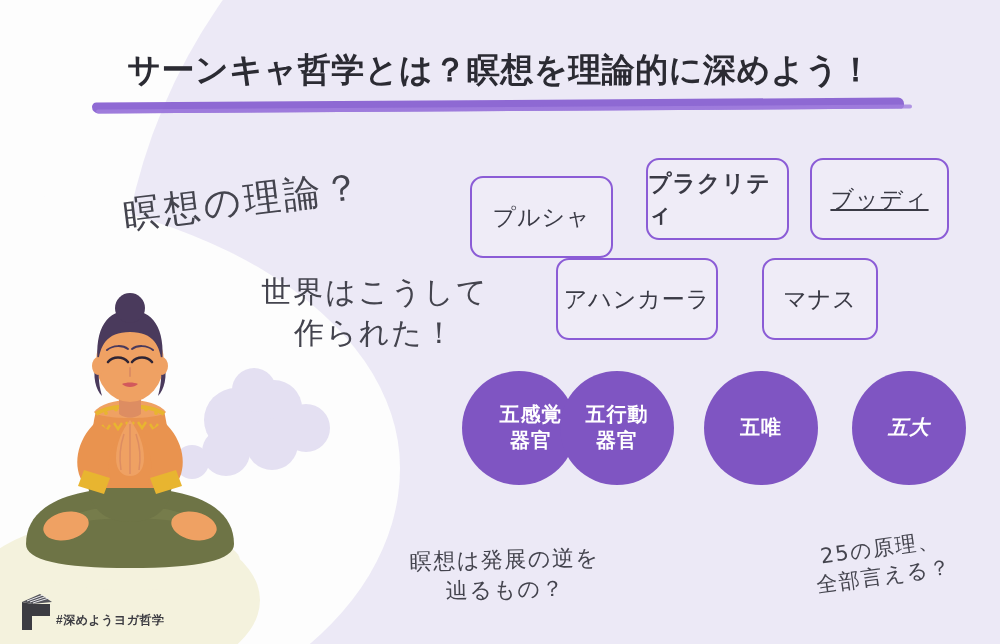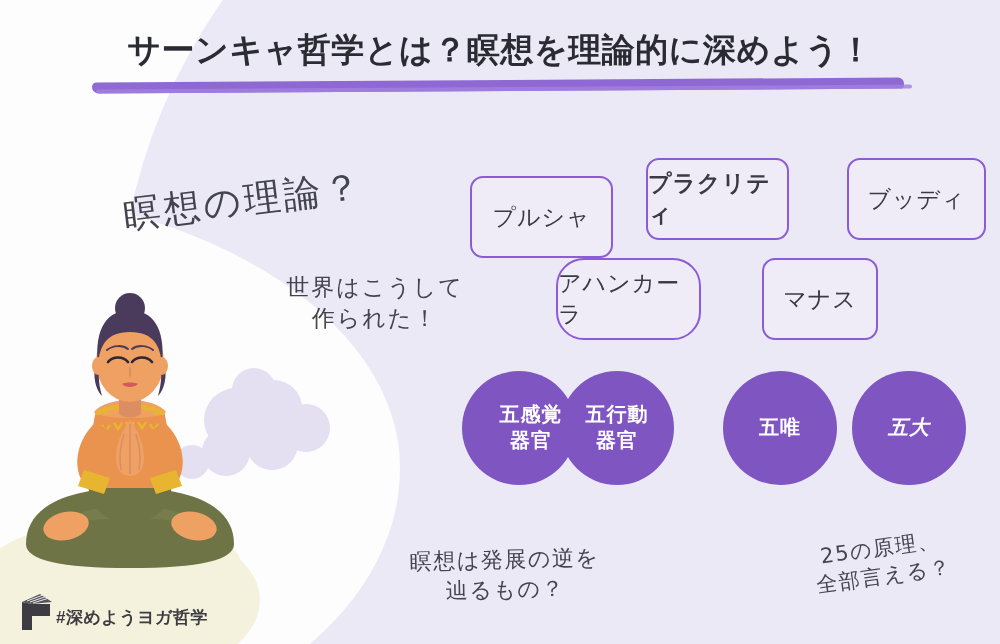--- a/index.html
+++ b/index.html
@@ -56,21 +56,21 @@
     width: 300px;
     height: 160px;
     background: #f4f2dd;
     border-radius: 50% 48% 45% 55% / 55% 50% 50% 45%;
   }
 
   
   .title-wrap {
     position: absolute;
     left: 0;
-    top: 28px;
+    top: 48px;
     width: 1000px;
     text-align: center;
   }
   .title-underline {
     position: absolute;
     left: 92px;
     top: 52px;
     width: 812px;
     height: 11px;
     background: #8a63d2;
@@ -111,21 +111,21 @@
   #caption-theory {
     left: 123px;
     top: 176px;
     font-size: 37px;
     letter-spacing: 3px;
     transform: rotate(-7deg);
   }
   #caption-created {
     left: 250px;
     top: 272px;
-    font-size: 23px;
+    font-size: 30px;
     letter-spacing: 2px;
     text-align: center;
     width: 250px;
   }
   #caption-reverse {
     left: 380px;
     top: 545px;
     font-size: 22px;
     letter-spacing: 1.5px;
     text-align: center;
@@ -182,21 +182,21 @@
   .hashtag-row {
     position: absolute;
     left: 18px;
     top: 592px;
     display: flex;
     align-items: flex-end;
     gap: 2px;
   }
   .book-icon { width: 36px; height: 40px; display: block; }
   .hashtag-text {
-    font-size: 17px;
+    font-size: 12px;
     font-weight: bold;
     color: #3c3c42;
     letter-spacing: .5px;
     padding-bottom: 3px;
   }
 
   
   .thought { position: absolute; left: 150px; top: 352px; }
 
   
@@ -226,37 +226,37 @@
   <div class="hand" id="caption-25">25の原理、
 全部言える？</div>
 
   <div id="term-boxes">
       <div class="term-box" style="left: 470px; top: 176px; width: 143px;">
         <span>プルシャ</span>
       </div>
       <div class="term-box" style="left: 646px; top: 158px; width: 143px; font-weight: bold;">
         <span>プラクリティ</span>
       </div>
-      <div class="term-box" style="left: 847px; top: 158px; width: 139px;">
+      <div class="term-box" style="left: 810px; top: 158px; width: 139px; text-decoration: underline;">
         <span>ブッディ</span>
       </div>
-      <div class="term-box" style="left: 556px; top: 258px; width: 145px; border-radius: 28px;">
+      <div class="term-box" style="left: 556px; top: 258px; width: 162px;">
         <span>アハンカーラ</span>
       </div>
       <div class="term-box" style="left: 762px; top: 258px; width: 116px;">
         <span>マナス</span>
       </div>
     </div>
 
   <div id="tattva-circles">
       <div class="tattva" style="left: 462px;"><span style="white-space: pre-line; margin-left: 24px;">五感覚
 器官</span></div>
       <div class="tattva" style="left: 560px;"><span style="white-space: pre-line;">五行動
 器官</span></div>
-      <div class="tattva" style="left: 723px;"><span style="white-space: pre-line;">五唯</span></div>
+      <div class="tattva" style="left: 704px;"><span style="white-space: pre-line;">五唯</span></div>
       <div class="tattva" style="left: 852px; font-style: italic;"><span style="white-space: pre-line;">五大</span></div>
     </div>
 
   <svg class="thought" width="180" height="140" viewBox="0 0 180 140">
     <circle cx="13" cy="128" r="11" fill="#e4e0f2"></circle>
     <circle cx="42" cy="110" r="17" fill="#e4e0f2"></circle>
     <g fill="#e4e0f2">
       <circle cx="86" cy="68" r="32"></circle>
       <circle cx="124" cy="56" r="28"></circle>
       <circle cx="122" cy="92" r="26"></circle>

